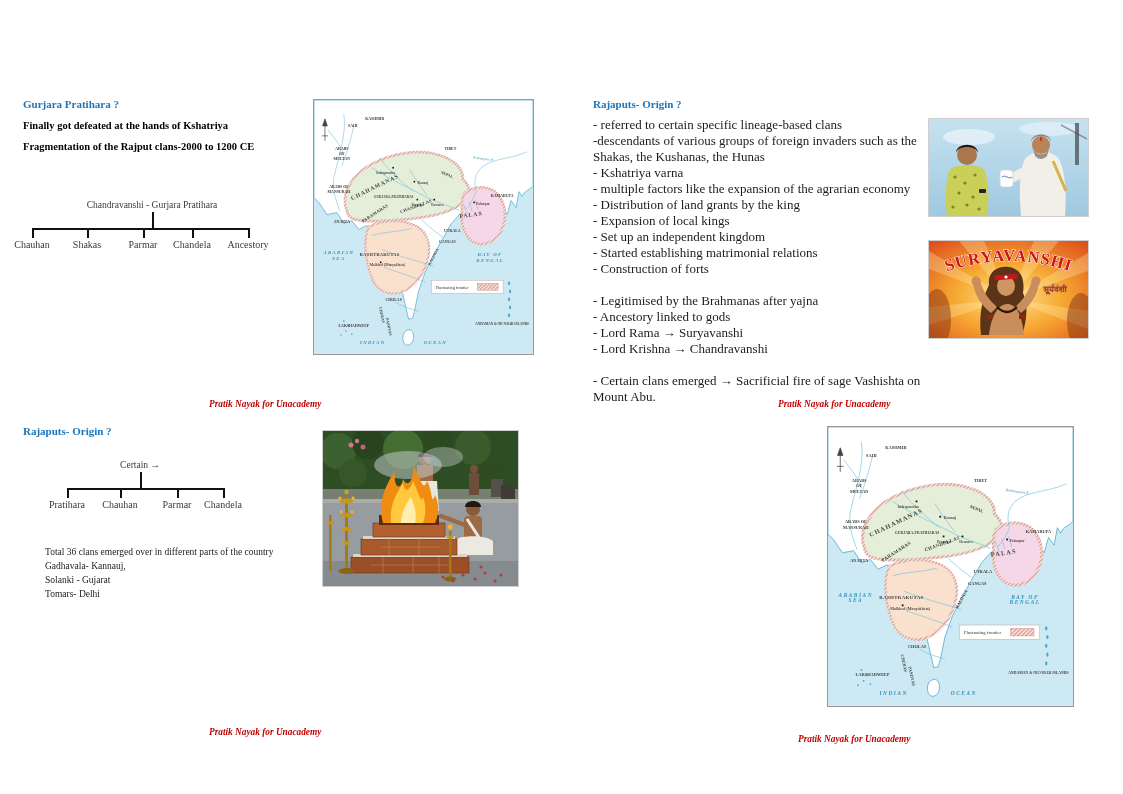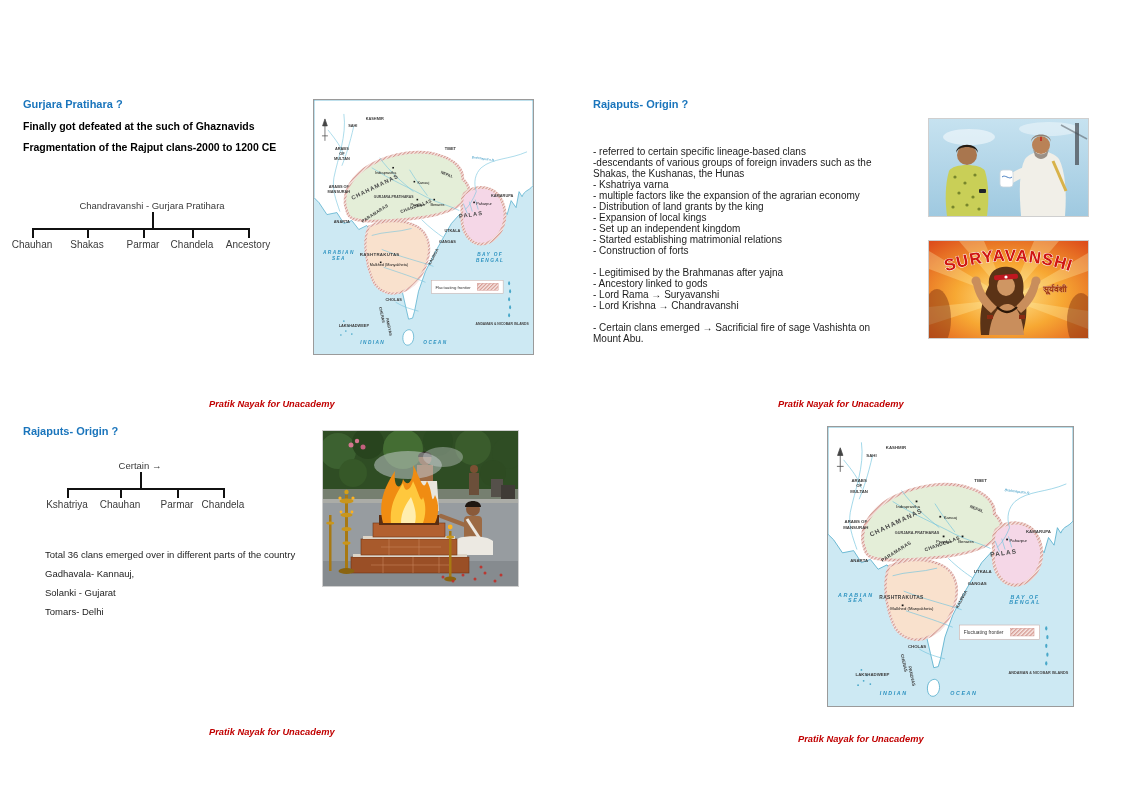--- a/index.html
+++ b/index.html
@@ -1,21 +1,21 @@
 <!DOCTYPE html>
 <html><head>
 <meta charset="utf-8">
 <style>
   html,body{margin:0;padding:0;background:#e9e9e9;}
   #page{position:relative;width:1123px;height:794px;background:#ffffff;overflow:hidden;
-        font-family:Liberation Sans, sans-serif;color:#000;}
+        font-family:Liberation Serif, serif;color:#000;}
   .heading{position:absolute;font-size:11px;font-weight:bold;color:#1a75bc;white-space:nowrap;}
   .boldline{position:absolute;font-size:10.5px;font-weight:bold;color:#000;white-space:nowrap;}
-  .bullets{position:absolute;font-size:10px;line-height:11px;color:#1c1c1c;white-space:pre-line;margin-top:29px;}
-  .notes{position:absolute;font-size:9.5px;line-height:19px;color:#1c1c1c;white-space:pre-line;}
+  .bullets{position:absolute;font-size:13px;line-height:16px;color:#1c1c1c;white-space:pre-line;}
+  .notes{position:absolute;font-size:9.5px;line-height:14px;color:#1c1c1c;white-space:pre-line;}
   .credit{position:absolute;font-size:9.3px;font-weight:bold;font-style:italic;color:#c00000;white-space:nowrap;margin-top:28px;}
   .tree{position:absolute;}
   .t-root{position:absolute;font-size:9.5px;color:#3a3a3a;white-space:nowrap;transform:translateX(-50%);}
   .t-child{position:absolute;font-size:10px;color:#3a3a3a;white-space:nowrap;transform:translateX(-50%);}
   .t-v{position:absolute;width:1.5px;background:#111;}
   .t-h{position:absolute;height:1.5px;background:#111;}
   .mapbox{position:absolute;border:1px solid #9a9a9a;background:#cde9f3;}
   .photo{position:absolute;border:1px solid #cfcfcf;background:#fff;}
   .photo svg,.mapbox svg{display:block;}
   
@@ -29,21 +29,21 @@
   .m-leg{font-size:4.3px;fill:#333;}
   .poster-title{font-size:16.5px;font-weight:bold;fill:#cf1512;stroke:#ffffff;stroke-width:.9;paint-order:stroke;letter-spacing:1px;}
   .poster-sub{font-size:8.5px;font-weight:bold;fill:#ffffff;stroke:#a33a10;stroke-width:.3;}
 </style>
 </head>
 <body>
 
 <div id="page">
 
   <div class="heading" style="left:23px;top:98px">Gurjara Pratihara ?</div>
-  <div class="boldline" style="left:23px;top:120px">Finally got defeated at the such of Ghaznavids</div>
+  <div class="boldline" style="left:23px;top:120px">Finally got defeated at the hands of Kshatriya</div>
   <div class="boldline" style="left:23px;top:141px">Fragmentation of the Rajput clans-2000 to 1200 CE</div>
 
   <div class="tree" style="left:20px;top:200px;width:300px;height:55px">
     <div class="t-root" style="left:132px;top:0">Chandravanshi - Gurjara Pratihara</div>
     <div class="t-v" style="left:132px;top:12px;height:16px"></div>
     <div class="t-h" style="left:12px;top:28px;width:216px"></div>
     <div class="t-v" style="left:12px;top:28px;height:10px"></div>
     <div class="t-v" style="left:67px;top:28px;height:10px"></div>
     <div class="t-v" style="left:123px;top:28px;height:10px"></div>
     <div class="t-v" style="left:172px;top:28px;height:10px"></div>
@@ -264,21 +264,21 @@
   <div class="heading" style="left:23px;top:425px">Rajaputs- Origin ?</div>
 
   <div class="tree" style="left:30px;top:460px;width:230px;height:55px">
     <div class="t-root" style="left:110px;top:0">Certain →</div>
     <div class="t-v" style="left:110px;top:12px;height:16px"></div>
     <div class="t-h" style="left:37px;top:28px;width:156px"></div>
     <div class="t-v" style="left:37px;top:28px;height:10px"></div>
     <div class="t-v" style="left:90px;top:28px;height:10px"></div>
     <div class="t-v" style="left:147px;top:28px;height:10px"></div>
     <div class="t-v" style="left:193px;top:28px;height:10px"></div>
-    <div class="t-child" style="left:37px;top:39px">Kshatriya</div>
+    <div class="t-child" style="left:37px;top:39px">Pratihara</div>
     <div class="t-child" style="left:90px;top:39px">Chauhan</div>
     <div class="t-child" style="left:147px;top:39px">Parmar</div>
     <div class="t-child" style="left:193px;top:39px">Chandela</div>
   </div>
 
   <div class="notes" style="left:45px;top:545px;width:300px">Total 36 clans emerged over in different parts of the country
 Gadhavala- Kannauj,
 Solanki - Gujarat
 Tomars- Delhi</div>
 

